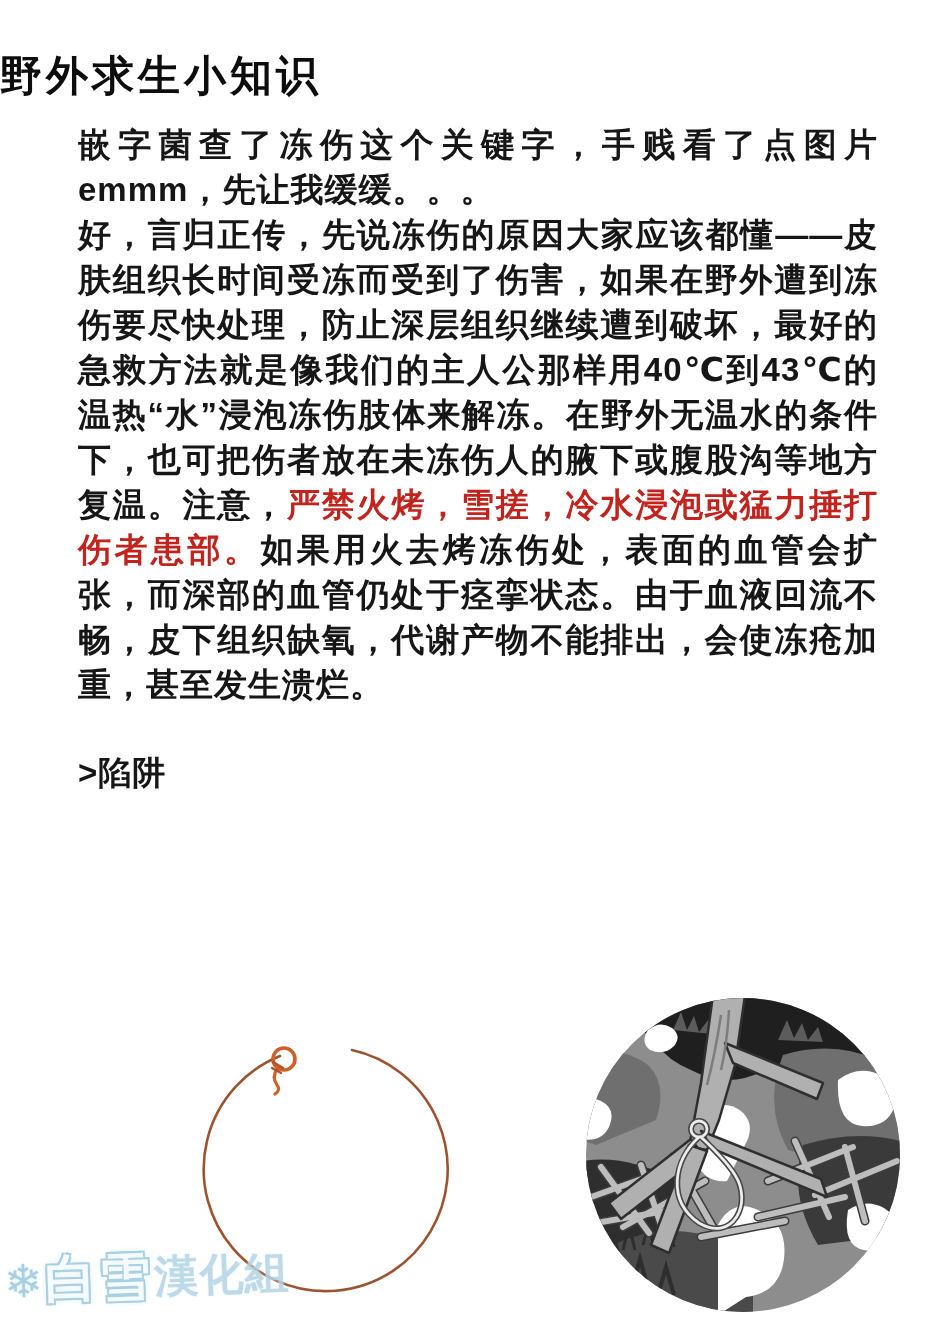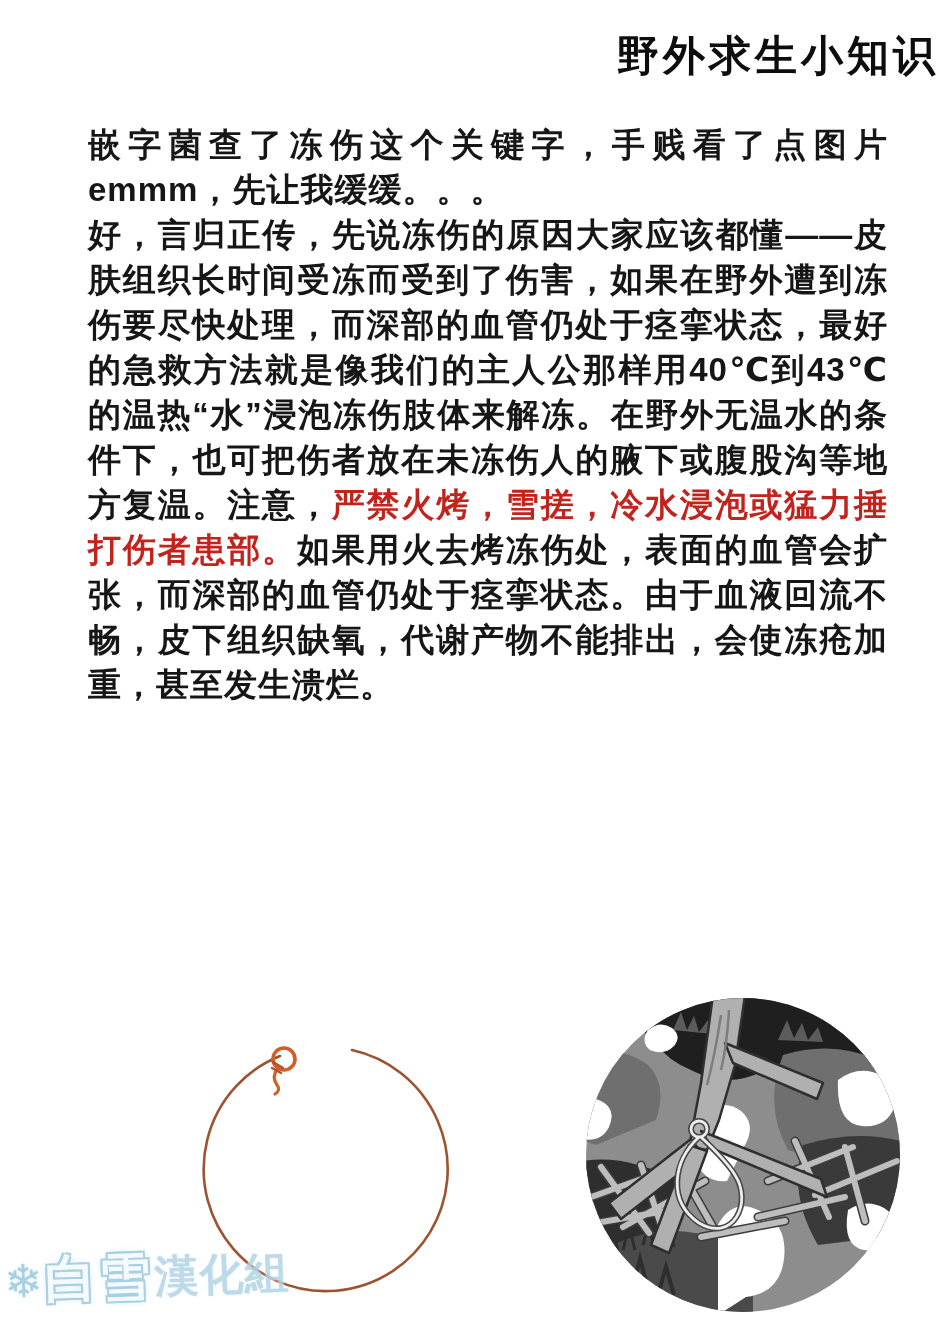--- a/index.html
+++ b/index.html
@@ -7,30 +7,30 @@
     position:relative;
     width:939px;height:1334px;
     margin:0 auto;
     background:#ffffff;
     overflow:hidden;
     font-family:"Liberation Sans","DejaVu Sans",sans-serif;
     color:#161616;
   }
   .page-title{
     margin:0;
-    padding-top:28px;
-    text-align:right;
+    padding-top:48px;
+    text-align:left;
     font-size:42px;
     font-weight:900;
     letter-spacing:4px;
     color:#0d0d0d;
   }
   .content{
     position:absolute;
-    left:88px;
+    left:78px;
     top:122px;
     width:800px;
   }
   .content p{
     margin:0;
     font-size:33px;
     line-height:45px;
     font-weight:700;
     letter-spacing:1px;
     text-align:justify;
@@ -76,21 +76,22 @@
 </style>
 </head>
 <body>
 
 <div class="page">
 
   <h1 class="page-title">野外求生小知识</h1>
 
   <div class="content">
     <p>嵌字菌查了冻伤这个关键字，手贱看了点图片emmm，先让我缓缓。。。</p>
-    <p><span>好，言归正传，先说冻伤的原因大家应该都懂——皮肤组织长时间受冻而受到了伤害，如果在野外遭到冻伤要尽快处理，而深部的血管仍处于痉挛状态，最好的急救方法就是像我们的主人公那样用40℃到43℃的温热“水”浸泡冻伤肢体来解冻。在野外无温水的条件下，也可把伤者放在未冻伤人的腋下或腹股沟等地方复温。注意，</span><span style="color: rgb(194, 35, 29);">严禁火烤，雪搓，冷水浸泡或猛力捶打伤者患部。</span><span>如果用火去烤冻伤处，表面的血管会扩张，而深部的血管仍处于痉挛状态。由于血液回流不畅，皮下组织缺氧，代谢产物不能排出，会使冻疮加重，甚至发生溃烂。</span></p>
+    <p><span>好，言归正传，先说冻伤的原因大家应该都懂——皮肤组织长时间受冻而受到了伤害，如果在野外遭到冻伤要尽快处理，防止深层组织继续遭到破坏，最好的急救方法就是像我们的主人公那样用40℃到43℃的温热“水”浸泡冻伤肢体来解冻。在野外无温水的条件下，也可把伤者放在未冻伤人的腋下或腹股沟等地方复温。注意，</span><span style="color: rgb(194, 35, 29);">严禁火烤，雪搓，冷水浸泡或猛力捶打伤者患部。</span><span>如果用火去烤冻伤处，表面的血管会扩张，而深部的血管仍处于痉挛状态。由于血液回流不畅，皮下组织缺氧，代谢产物不能排出，会使冻疮加重，甚至发生溃烂。</span></p>
+    <p class="section-header section-2-header">&gt;陷阱</p>
   </div>
 
   <div class="illustrations">
 
     <svg class="snare-svg" width="305" height="275" viewBox="0 0 305 275" xmlns="http://www.w3.org/2000/svg">
       <path d="M 174 28 A 122 122 0 1 1 102 34" fill="none" stroke="#9c5430" stroke-width="2.6" stroke-linecap="round"></path>
       <circle cx="106" cy="37" r="11" fill="none" stroke="#cf6029" stroke-width="3.6"></circle>
       <path d="M 100 46 q -7 9 -1 17 q 4 5 -2 9" fill="none" stroke="#cf6029" stroke-width="3.2" stroke-linecap="round"></path>
       <path d="M 95 40 l 10 6 M 94 46 l 9 5" fill="none" stroke="#b5502a" stroke-width="2.4" stroke-linecap="round"></path>
     </svg>

